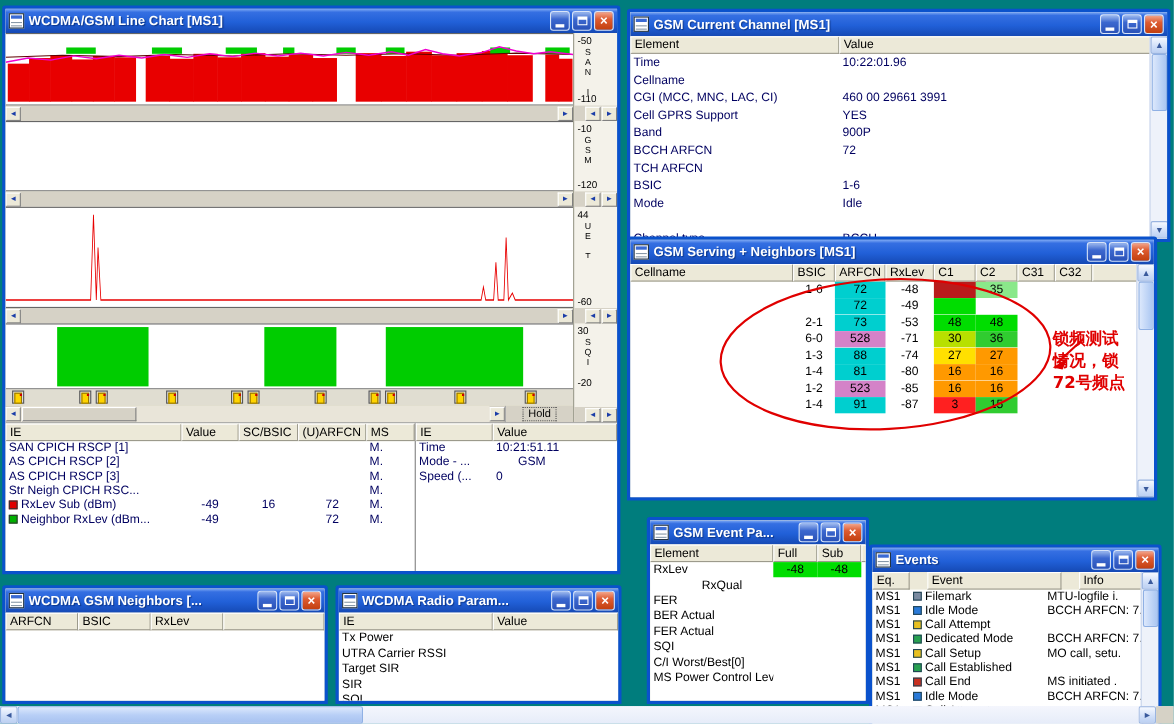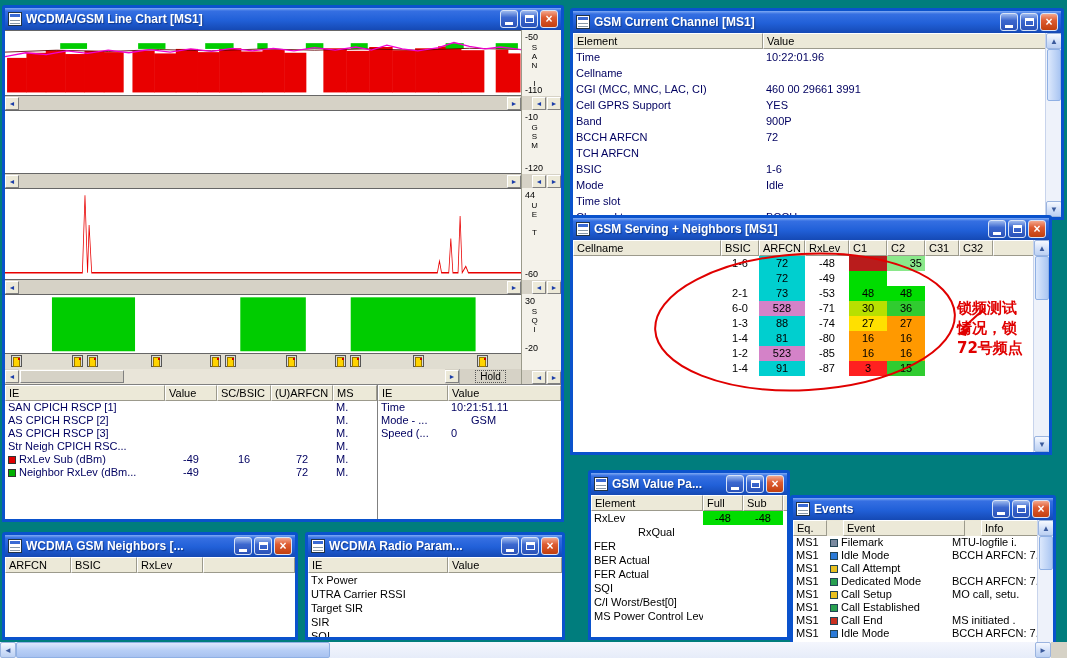--- a/index.html
+++ b/index.html
@@ -129,21 +129,20 @@
           </div>
           <div class="grid-row" style="grid-template-columns: 190px 1fr; height: 16px; line-height: 16px;">
             <div class="td">BSIC</div>
             <div class="td">1-6</div>
           </div>
           <div class="grid-row" style="grid-template-columns: 190px 1fr; height: 16px; line-height: 16px;">
             <div class="td">Mode</div>
             <div class="td">Idle</div>
           </div>
           <div class="grid-row" style="grid-template-columns: 190px 1fr; height: 16px; line-height: 16px;">
-            <div class="td">Time slot</div>
             <div class="td"></div>
           </div>
           <div class="grid-row" style="grid-template-columns: 190px 1fr; height: 16px; line-height: 16px;">
             <div class="td">Channel type</div>
             <div class="td">BCCH</div>
           </div>
         </div>
       <div class="vsb">
         <div class="sb-btn up">▲</div>
         <div class="vsb-thumb" style="top:16px;height:52px;"></div>
@@ -180,21 +179,21 @@
           <div class="th">C32</div>
           <div class="th"></div>
         </div>
       <div id="body-serving">
           <div class="grid-row" style="grid-template-columns: 148px 38px 46px 44px 38px 38px 34px 34px 1fr; height: 15px; line-height: 15px;">
             <div class="td"></div>
             <div class="td num">1-6</div>
             <div class="td num cbox" style="background: rgb(0, 207, 207);">72</div>
             <div class="td num">-48</div>
             <div class="td num cbox" style="background: #b91c1c; padding-left: 44px;">43</div>
-            <div class="td num cbox" style="background: rgb(138, 232, 138); text-align: right;">35</div>
+            <div class="td num cbox" style="background: rgb(138, 232, 138);">35</div>
             <div class="td num"></div>
             <div class="td num"></div>
           </div>
           <div class="grid-row" style="grid-template-columns: 148px 38px 46px 44px 38px 38px 34px 34px 1fr; height: 15px; line-height: 15px;">
             <div class="td"></div>
             <div class="td num"></div>
             <div class="td num cbox" style="background: rgb(0, 207, 207);">72</div>
             <div class="td num">-49</div>
             <div class="td num cbox" style="background: rgb(0, 221, 0);"></div>
             <div class="td num"></div>
@@ -569,21 +568,21 @@
             <div class="td">SQI</div>
             <div class="td"></div>
           </div>
         </div>
     </div>
   </div>
 
   <div class="window" style="left:588px;top:470px;width:202px;height:170px;">
     <div class="titlebar">
       <span class="win-icon"></span>
-      <span class="title-text">GSM Value Pa...</span>
+      <span class="title-text">GSM Event Pa...</span>
       <span class="tb-btns">
         <span class="tb-btn">
             <span class="g-min"></span>
           </span>
         <span class="tb-btn">
             <span class="g-max"></span>
           </span>
         <span class="tb-btn close">
             <span class="g-x">×</span>
           </span>

